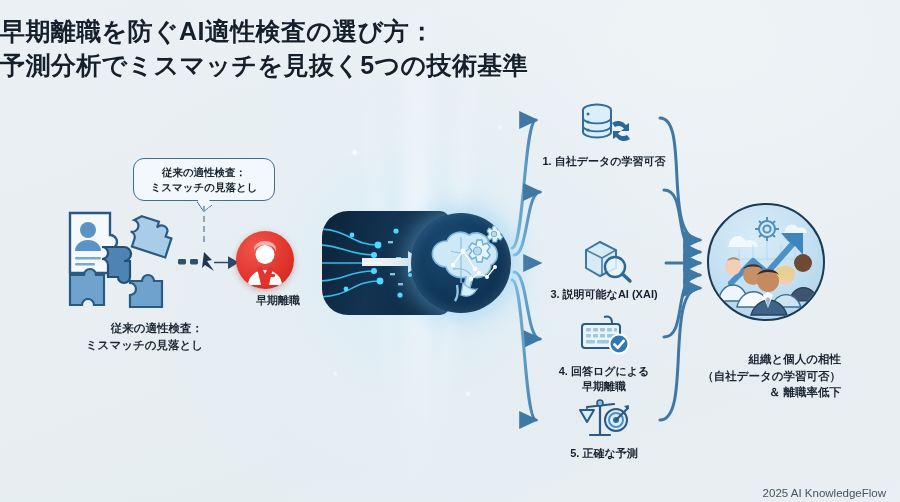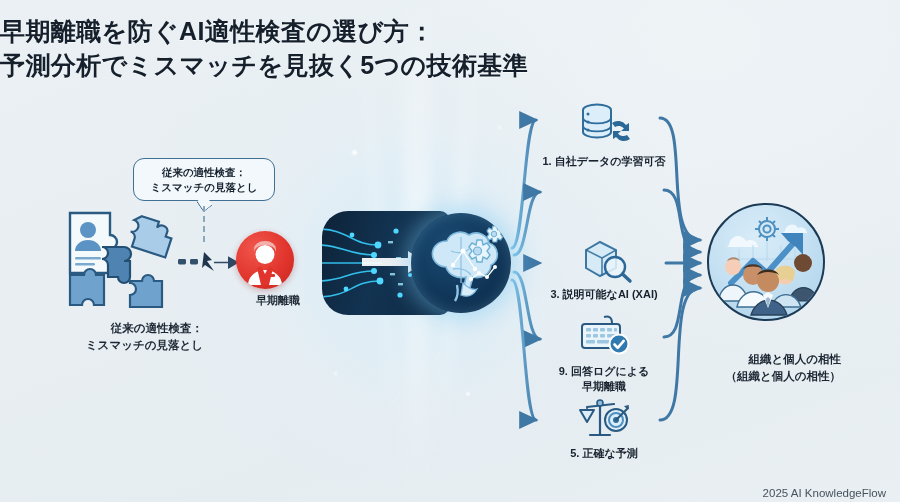--- a/index.html
+++ b/index.html
@@ -373,21 +373,21 @@
             <rect x="33" y="23" width="9" height="3.4" rx="1"></rect>
           <rect x="12" y="29" width="9" height="3.4" rx="1"></rect>
             <rect x="23" y="29" width="13" height="3.4" rx="1"></rect>
           <rect x="38" y="29" width="5" height="3.4" rx="1"></rect>
         </g>
         <circle cx="45" cy="33" r="9.5" fill="#2f7ab0" stroke="#ffffff" stroke-width="2"></circle>
         <path d="M40.5,33.5 l3.2,3.4 l6,-7" fill="none" stroke="#ffffff" stroke-width="2.6" stroke-linecap="round" stroke-linejoin="round"></path>
       </svg>
     </div>
     <div class="lbl">
-      <div>9. 回答ログによる</div>
+      <div>4. 回答ログによる</div>
       <div>早期離職</div>
     </div>
   </div>
 
   <div class="item" id="item-4">
     <div class="ico">
       <svg viewBox="0 0 60 50" width="60" height="50">
         <g stroke="#2a5a82" stroke-width="2.2" fill="none" stroke-linecap="round">
           <path d="M26,8 v34"></path>
           <path d="M13,14 L40,11"></path>
@@ -451,20 +451,21 @@
         <path d="M48,70 a12,9 0 0 1 22,0 a15,9 0 0 0 -22,0z" fill="#3b2a1e"></path>
         <path d="M42,110 a19,22 0 0 1 36,0 z" fill="#3f6288" stroke="#27415a" stroke-width="1.3"></path>
         <path d="M59,87 l-5,3 l5,13 l5,-13 z" fill="#f4fafd"></path>
         <path d="M59,92 l-2.4,2 l2.4,9 l2.4,-9 z" fill="#9db8cf"></path>
       </g>
     </svg>
   </div>
 
   <div class="caption" id="out-caption">
     <div>組織と個人の相性</div>
-    <div>（組織と個人の相性）</div>
+    <div>（自社データの学習可否）</div>
+    <div>＆ 離職率低下</div>
   </div>
 
   <div id="footer">
     <span>2025 AI KnowledgeFlow</span>
   </div>
 
 </div>
 
 </body></html>

